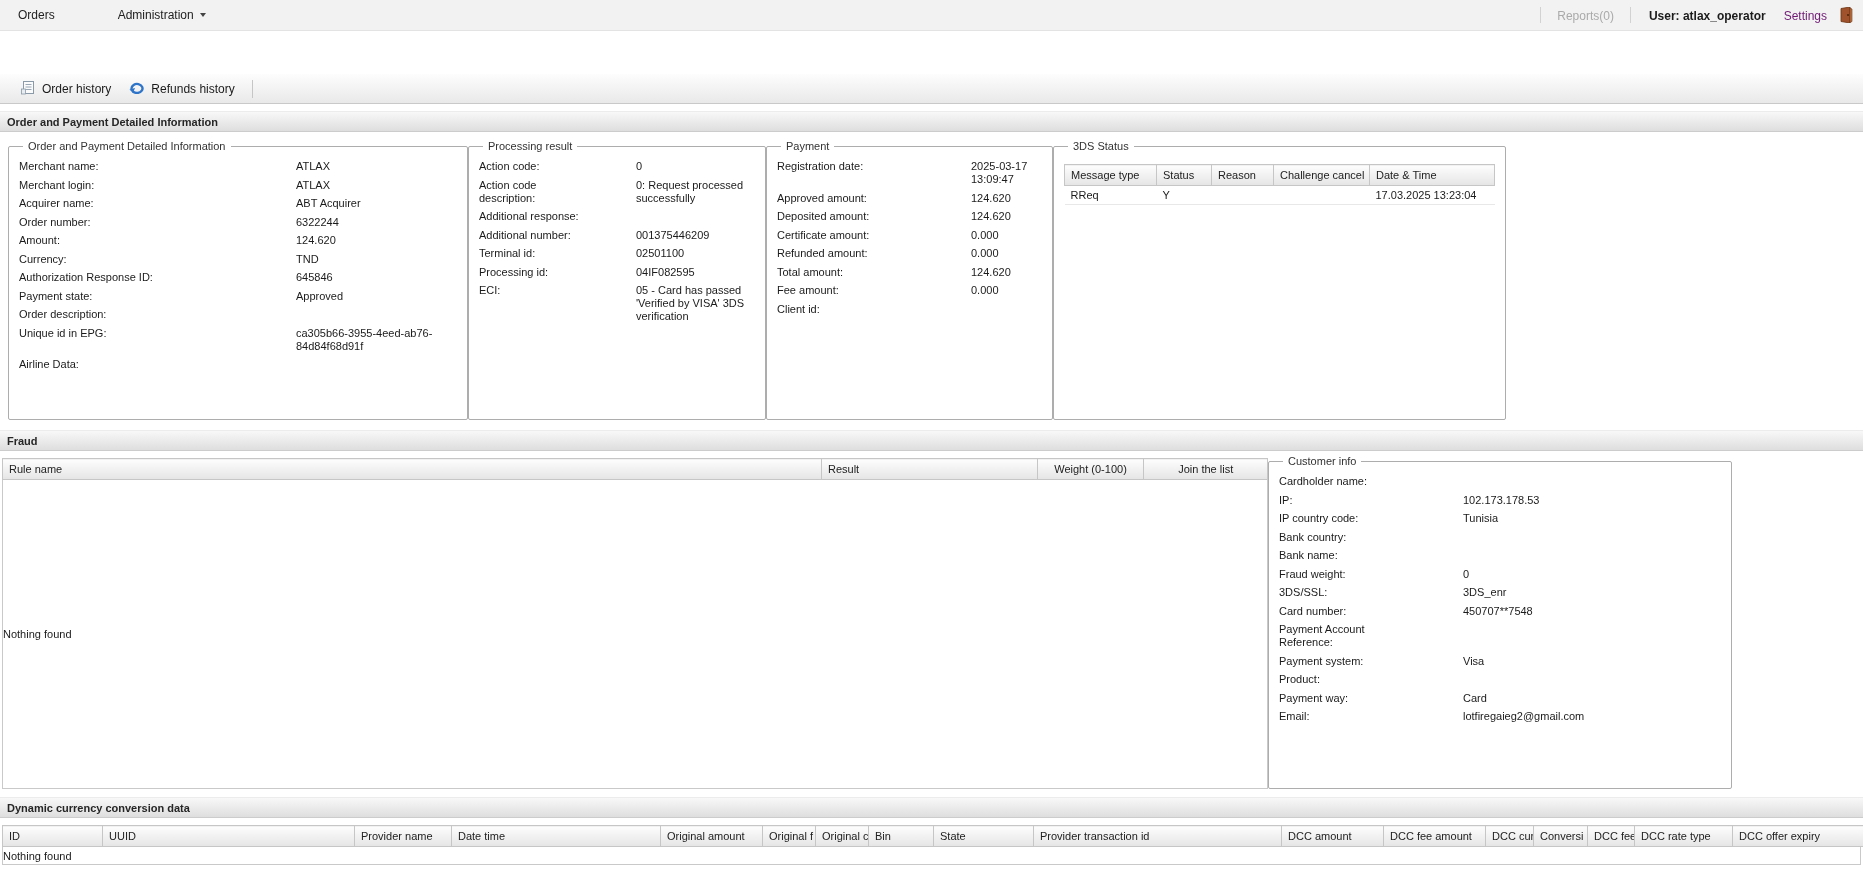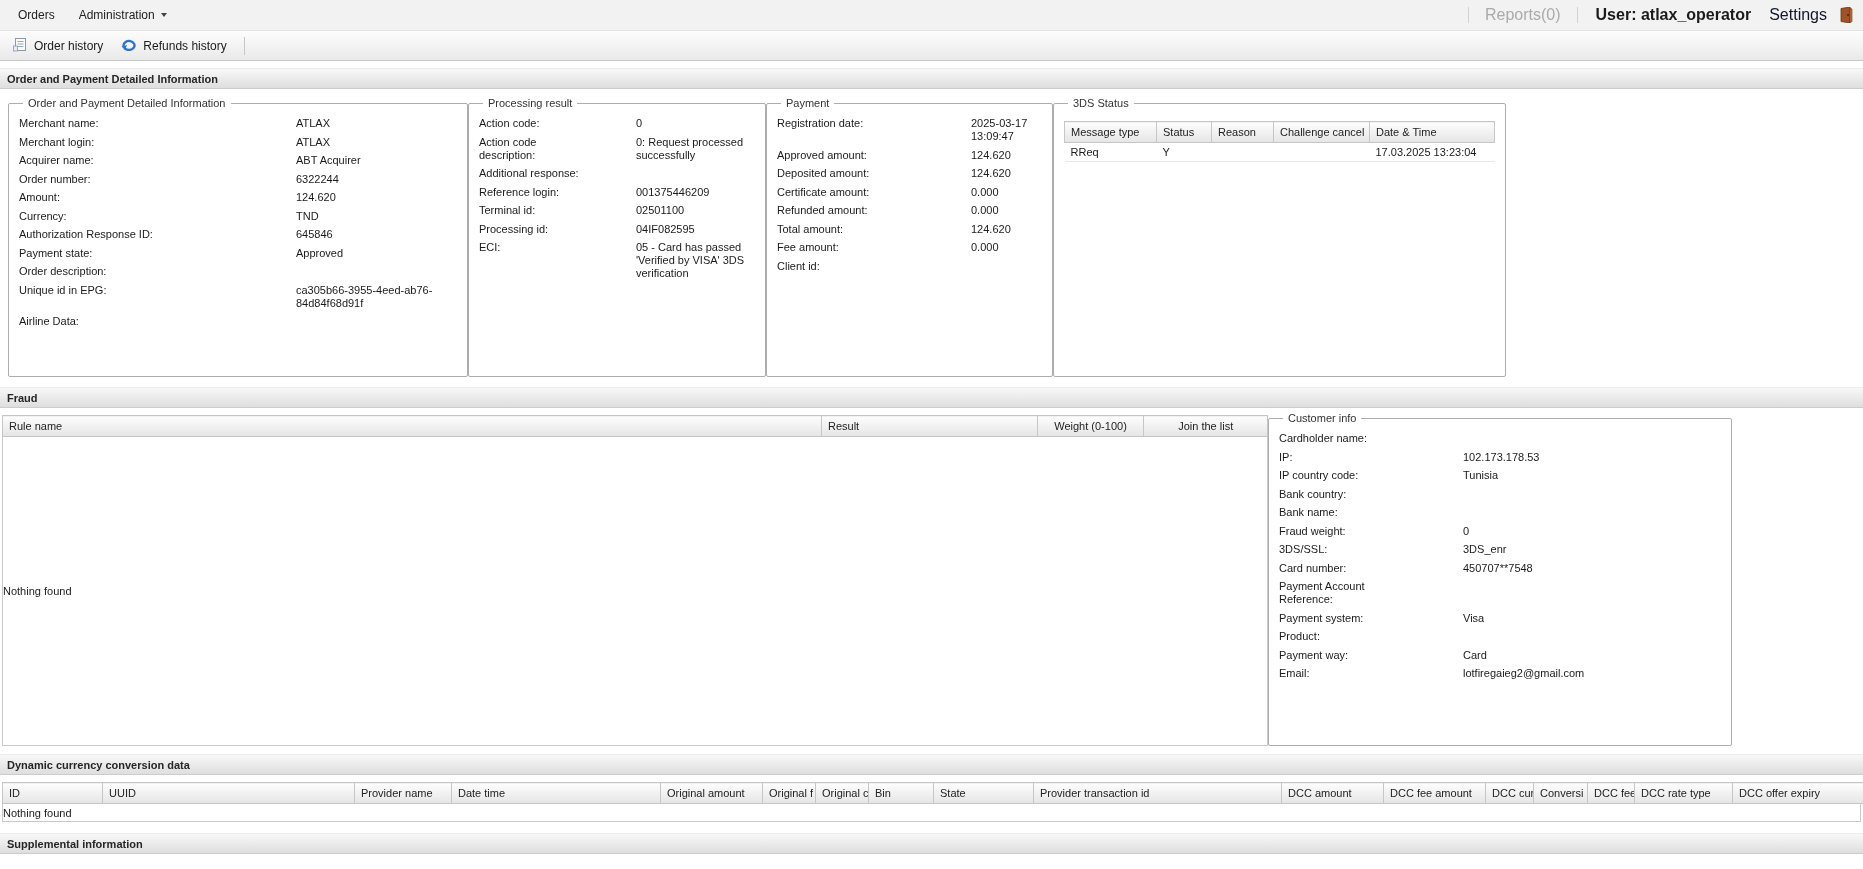--- a/index.html
+++ b/index.html
@@ -4,35 +4,35 @@
 <style>
   * { box-sizing: border-box; }
   html,body { margin:0; padding:0; }
   body {
     width:1863px; height:869px; overflow:hidden; background:#fff;
     font-family:"Liberation Sans", sans-serif; font-size:11px; color:#1b1b1b;
   }
   
   .menubar {
     height:31px; background:#f2f2f2; border-bottom:1px solid #e3e3e3;
-    display:flex; align-items:center; padding:0 6px;
+    display:flex; align-items:center; padding:0 6px;gap:39px;
   }
   .menu-item { padding:0 12px; color:#222; font-size:12px; display:flex; align-items:center; cursor:default; }
   .caret { display:inline-block; width:0; height:0; border-left:3.5px solid transparent;
     border-right:3.5px solid transparent; border-top:4px solid #444; margin-left:6px; }
-  .menubar-right { margin-left:auto; display:flex; align-items:center; font-size:16px; }
+  .menubar-right { margin-left:auto; display:flex; align-items:flex-end; font-size:12px; }
   .vsep { width:1px; height:16px; background:#d2d2d2; margin:0 10px; }
   .reports { color:#aaaaaa; padding:0 6px; }
   .user { font-weight:bold; color:#1b1b1b; padding:0 8px; }
-  .settings { padding:0 10px; color:#0f172a; }
+  .settings { padding:0 10px; color:#701a75; }
   .door { margin:0 4px 0 2px; display:flex; }
   
   .toolbar {
     height:30px; background:linear-gradient(#fdfdfd,#e9e9e9); border-bottom:1px solid #c9c9c9;
-    display:flex; align-items:center; padding-left:4px;
+    display:flex; align-items:center; padding-left:12px;margin-top:43px;
   }
   .tool-btn { display:flex; align-items:center; gap:6px; padding:0 9px; height:24px; border-radius:2px; font-size:12px; }
   .toolbar-sep { width:1px; height:18px; background:#c6c6c6; margin-left:8px; }
   
   .section-bar {
     height:21px; background:linear-gradient(#f8f8f8,#dedede);
     border-top:1px solid #ececec; border-bottom:1px solid #cccccc;
     display:flex; align-items:center; padding-left:7px; font-weight:bold; color:#262626;
   }
   .bar-top { margin-top:7px; }
@@ -227,21 +227,21 @@
     <span class="flabel">Action code description:</span>
     <span class="fvalue">0: Request processed successfully</span>
   </div>
 
   <div class="frow">
     <span class="flabel">Additional response:</span>
     <span class="fvalue"></span>
   </div>
 
   <div class="frow">
-    <span class="flabel">Reference login:</span>
+    <span class="flabel">Additional number:</span>
     <span class="fvalue">001375446209</span>
   </div>
 
   <div class="frow">
     <span class="flabel">Terminal id:</span>
     <span class="fvalue">02501100</span>
   </div>
 
   <div class="frow">
     <span class="flabel">Processing id:</span>

